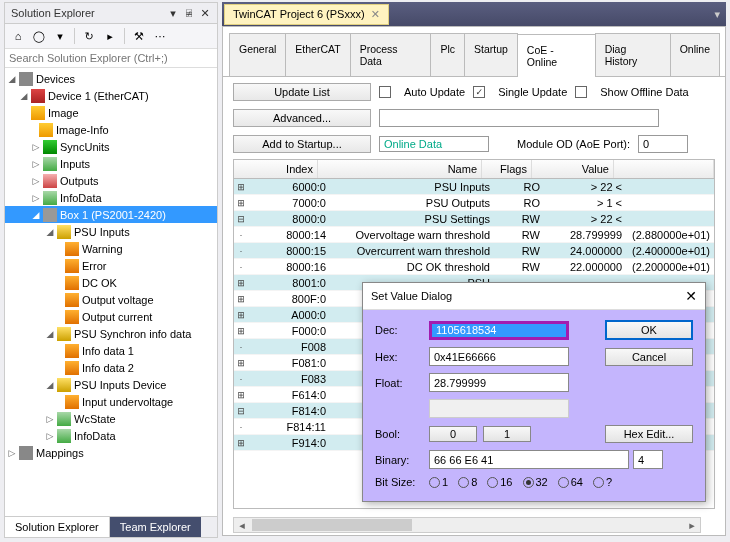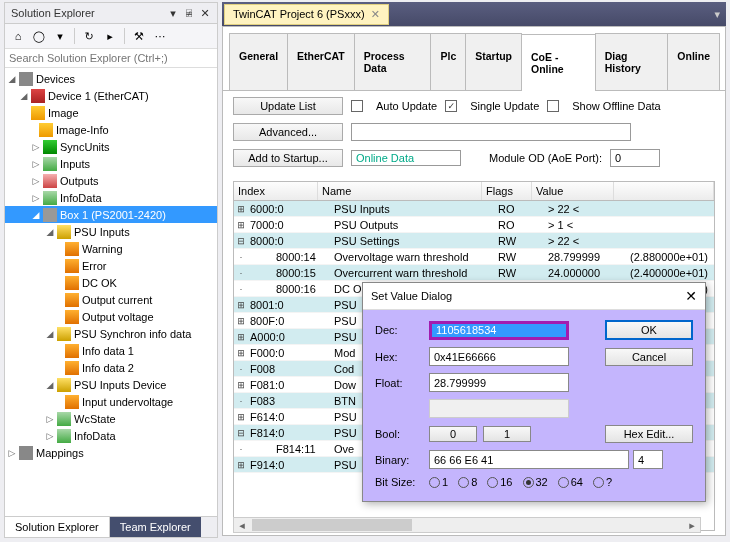--- a/index.html
+++ b/index.html
@@ -39,32 +39,32 @@
 
 
 .doc-area { position: absolute; left: 222px; top: 2px; right: 4px; height: 536px; }
 .doc-tabs { display: flex; align-items: center; background: linear-gradient(#5a5e80,#464a68); height: 24px; padding-left: 2px; }
 .doc-tab { background: #fff3c0; border: 1px solid #e0d080; padding: 3px 8px; display: flex; align-items: center; gap: 6px; }
 .doc-tab .close-x { color: #888; cursor: pointer; }
 .dropdown-arrow { margin-left: auto; margin-right: 6px; color: #ccc; }
 
 .doc-body { background: #fff; border: 1px solid #bbb; height: 510px; position: relative; }
 .inner-tabs { display: flex; border-bottom: 1px solid #bbb; padding: 6px 6px 0 6px; gap: 0; }
-.inner-tab { padding: 16px 9px; border: 1px solid #bbb; border-bottom: none; background: #f0f0f0; margin-right: -1px; cursor: pointer; font-size: 10.5px; font-weight: bold; }
+.inner-tab { padding: 9px 9px; border: 1px solid #bbb; border-bottom: none; background: #f0f0f0; margin-right: -1px; cursor: pointer; font-size: 10.5px; }
 .inner-tab.active { background: #fff; position: relative; top: 1px; }
 
 .controls-row { display: flex; align-items: center; padding: 6px 10px 2px 10px; gap: 8px; }
-.btn { background: linear-gradient(#f8f8f8,#e8e8e8); border: 1px solid #aaa; padding: 2px 0; width: 110px; text-align: center; cursor: pointer; font-size: 11px; }
+.btn { background: linear-gradient(#f8f8f8,#e8e8e8); border: 1px solid #aaa; padding: 2px 0; width: 138px; text-align: center; cursor: pointer; font-size: 11px; }
 .chk { display: inline-flex; align-items: center; gap: 13px; }
 .chk .box { width: 12px; height: 12px; border: 1px solid #666; background: #fff; display: inline-flex; justify-content: center; align-items: center; font-size: 9px; color: #333; }
 .text-input { border: 1px solid #999; padding: 1px 4px; height: 18px; }
 .online-data { color: #0a8; border: 1px solid #999; padding: 1px 4px; width: 110px; display: inline-block; }
 
 
-.coe-table { margin: 12px 10px; border: 1px solid #bbb; height: 350px; overflow: hidden; position: relative; }
+.coe-table { margin: 4px 10px; border: 1px solid #bbb; height: 350px; overflow: hidden; position: relative; text-align: right; }
 .thead { display: flex; background: linear-gradient(#fdfdfd,#ececec); border-bottom: 1px solid #bbb; }
 .thead .th { padding: 3px 4px; border-right: 1px solid #ddd; }
 .col-idx { width: 84px; }
 .col-name { width: 164px; }
 .col-flags { width: 50px; }
 .col-val { width: 82px; }
 .col-unit { flex: 1; }
 .tbody { overflow: auto; height: 326px; }
 .trow { display: flex; align-items: center; height: 16px; border-bottom: 1px solid #f4f4f4; padding-left: 2px; }
 .trow:nth-child(odd) { background: #fff; }
@@ -174,25 +174,25 @@
     <div class="tree-node" style="padding-left:60px">
         <span class="tree-icon ic-var"></span>
         <span>Error</span>
       </div>
     <div class="tree-node" style="padding-left:60px">
         <span class="tree-icon ic-var"></span>
         <span>DC OK</span>
       </div>
     <div class="tree-node" style="padding-left:60px">
         <span class="tree-icon ic-var"></span>
+        <span>Output voltage</span>
+      </div>
+    <div class="tree-node" style="padding-left:60px">
+        <span class="tree-icon ic-var"></span>
         <span>Output current</span>
-      </div>
-    <div class="tree-node" style="padding-left:60px">
-        <span class="tree-icon ic-var"></span>
-        <span>Output voltage</span>
       </div>
     <div class="tree-node" style="padding-left:40px">
         <span class="expander">◢</span>
         <span class="tree-icon ic-psu"></span>
         <span>PSU Synchron info data</span>
       </div>
     <div class="tree-node" style="padding-left:60px">
         <span class="tree-icon ic-var"></span>
         <span>Info data 1</span>
       </div>

